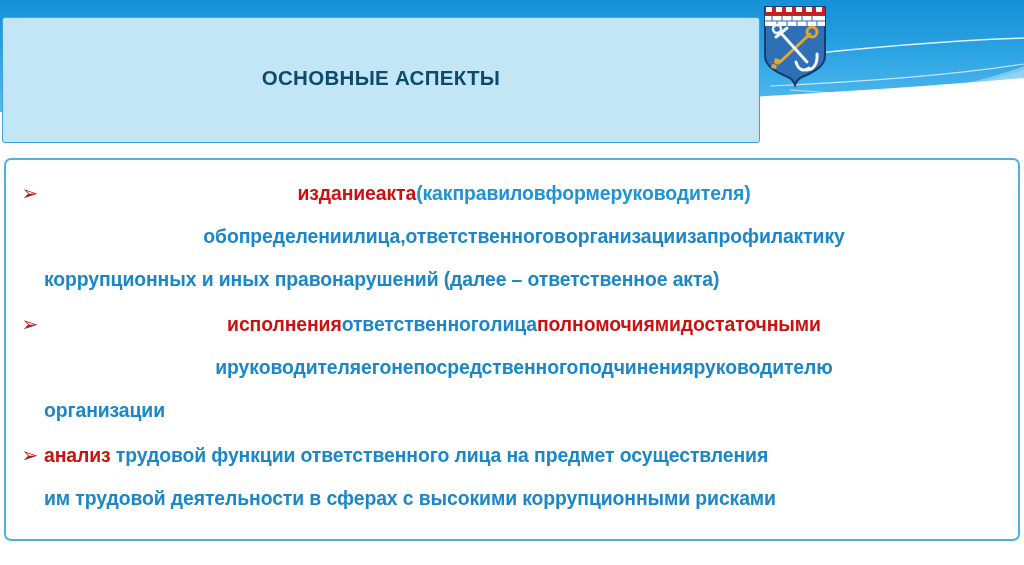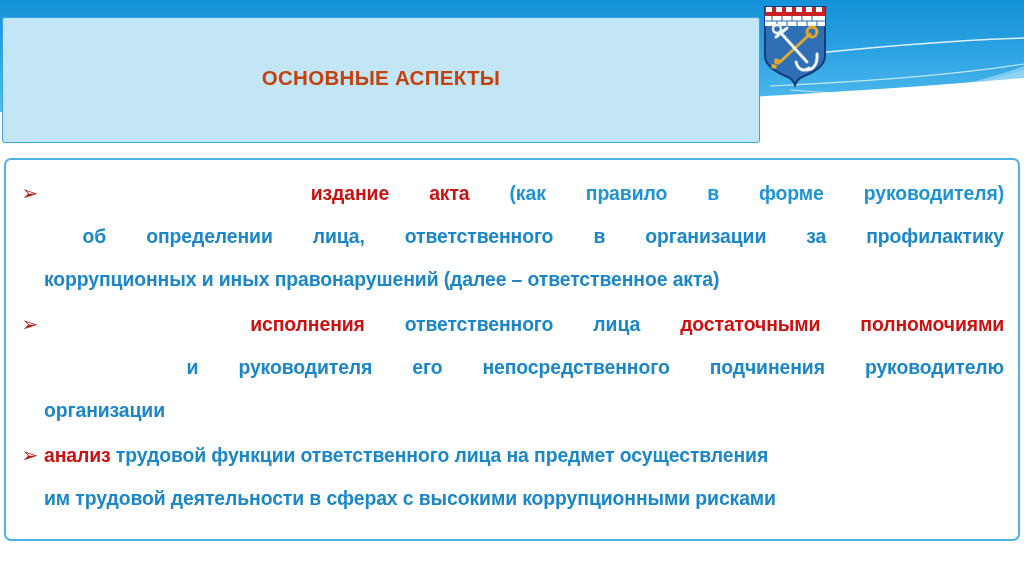--- a/index.html
+++ b/index.html
@@ -57,21 +57,21 @@
     background: #c3e6f7;
     border: 1.5px solid #3aa3dd;
     border-radius: 3px;
     display: flex;
     flex-direction: column;
     align-items: center;
     justify-content: center;
     padding: 4px 10px 6px;
   }
   .title-main {
-    color: #c2410c;
+    color: #0c4a6e;
     font-size: 20.5px;
     font-weight: bold;
     letter-spacing: 0.3px;
     line-height: 1.22;
     text-align: center;
     margin-bottom: 3px;
   }
   .title-sub {
     color: #1a4c94;
     font-size: 19.5px;
@@ -117,23 +117,22 @@
   .line {
     font-size: 19.4px;
     font-weight: bold;
     line-height: 43px;
     color: #1b87c9;
     white-space: nowrap;
     letter-spacing: -0.1px;
   }
   .line.justify {
     display: flex;
-    justify-content: flex-end;
+    justify-content: center;
     white-space: normal;
-    gap: 40px;
   }
   .line.justify > span { white-space: nowrap; }
 
   .red   { color: #cc1111; }
   .blue  { color: #1b87c9; }
   .ital  { color: #1f93d4; }
 </style>
 </head>
 <body>
 
@@ -232,22 +231,22 @@
           <div class="line"><span class="blue">коррупционных и иных правонарушений (далее – ответственное акта)</span></div>
         </div>
       </div>
       <div class="bullet-block">
         <div class="bullet-marker">➢</div>
         <div class="bullet-body">
           <div class="line justify">
             <span class="red">исполнения</span>
             <span class="blue">ответственного</span>
             <span class="blue">лица</span>
+            <span class="red">полномочиями</span>
             <span class="red">достаточными</span>
-            <span class="red">полномочиями</span>
           </div>
           <div class="line justify">
             <span class="blue">и</span>
             <span class="blue">руководителя</span>
             <span class="blue">его</span>
             <span class="blue">непосредственного</span>
             <span class="blue">подчинения</span>
             <span class="blue">руководителю</span>
           </div>
           <div class="line"><span class="blue">организации</span></div>

